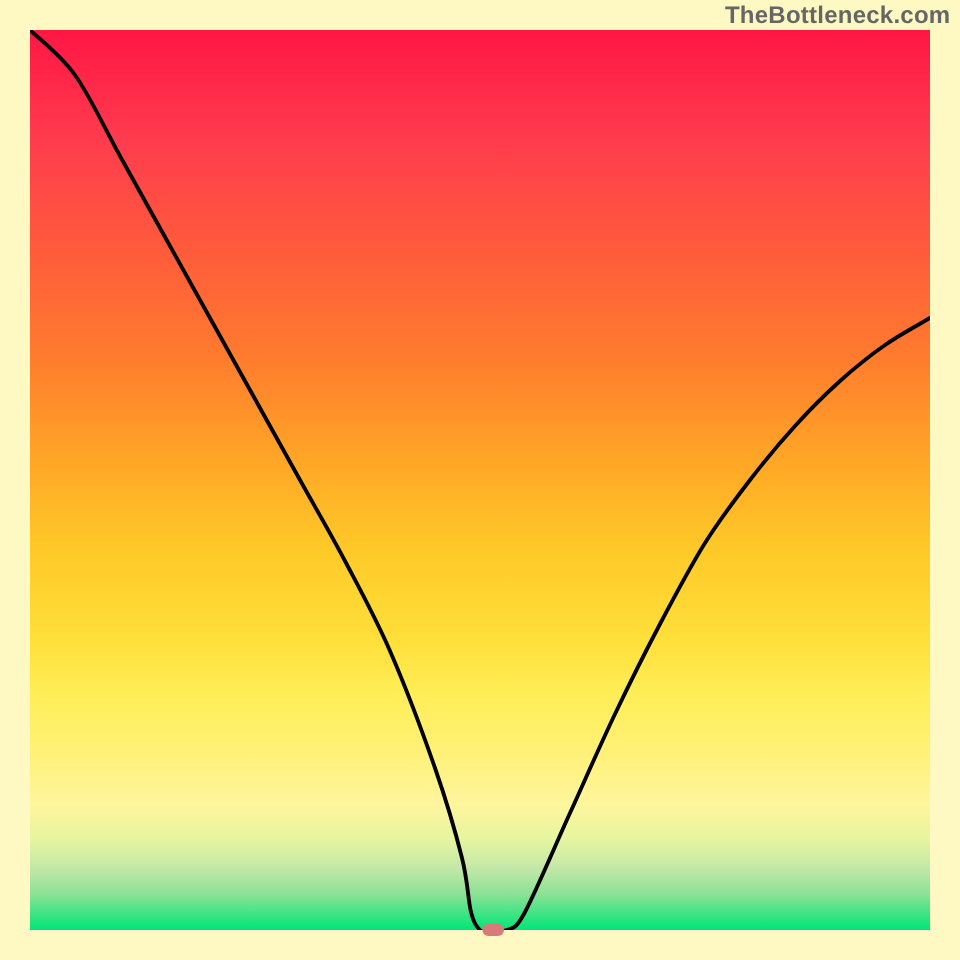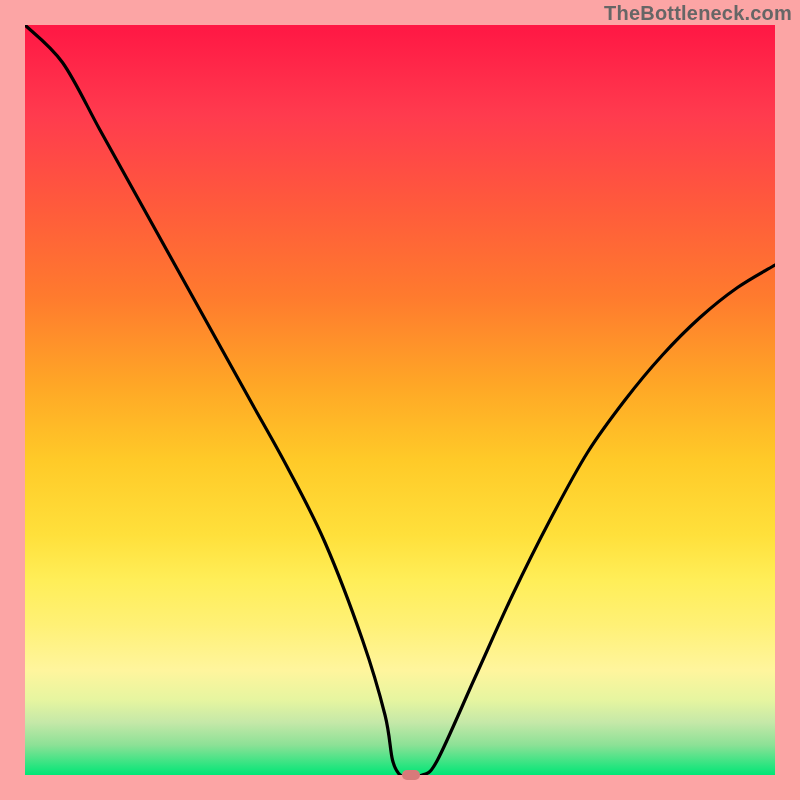--- a/index.html
+++ b/index.html
@@ -7,21 +7,21 @@
     padding: 0;
     width: 800px;
     height: 800px;
     background: #000;
     overflow: hidden;
   }
   .chart-container {
     position: relative;
     width: 800px;
     height: 800px;
-    background: #fca5a5;
+    background: #fef9c3;
   }
   .plot-area {
     position: absolute;
     left: 25px;
     top: 25px;
     width: 750px;
     height: 750px;
     background: linear-gradient(to bottom,
       #ff1744 0%,
       #ff3b4e 12%,

